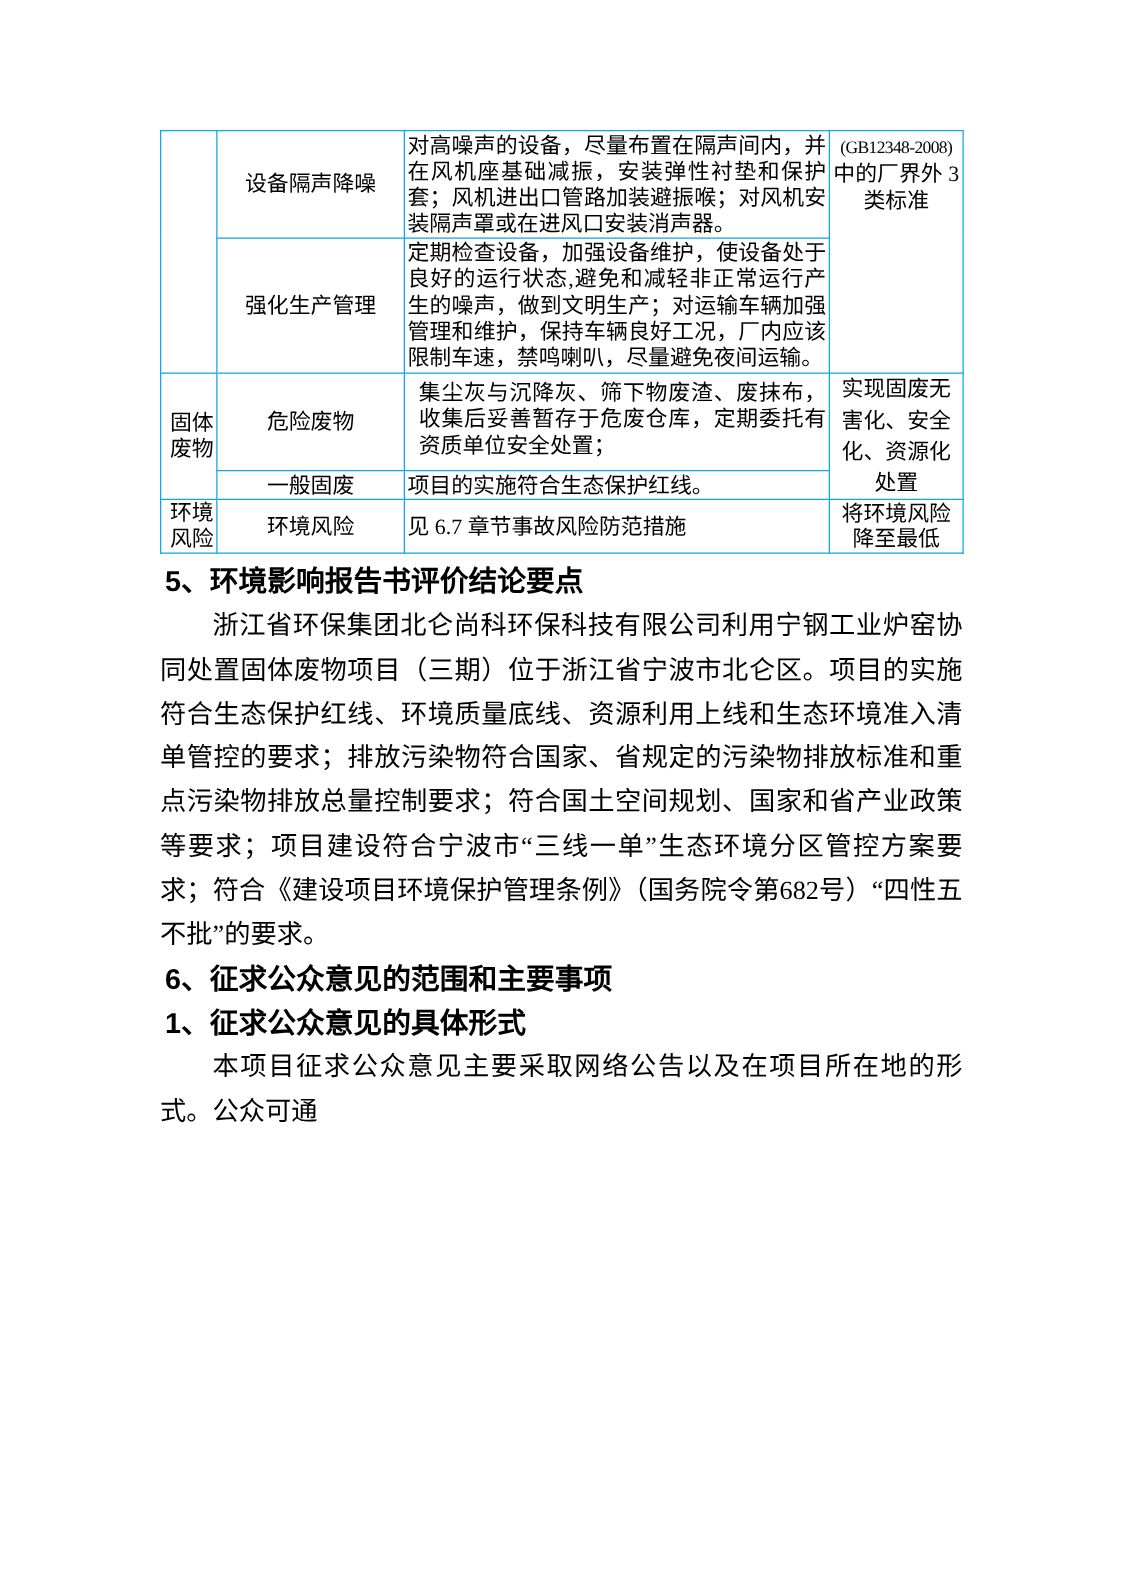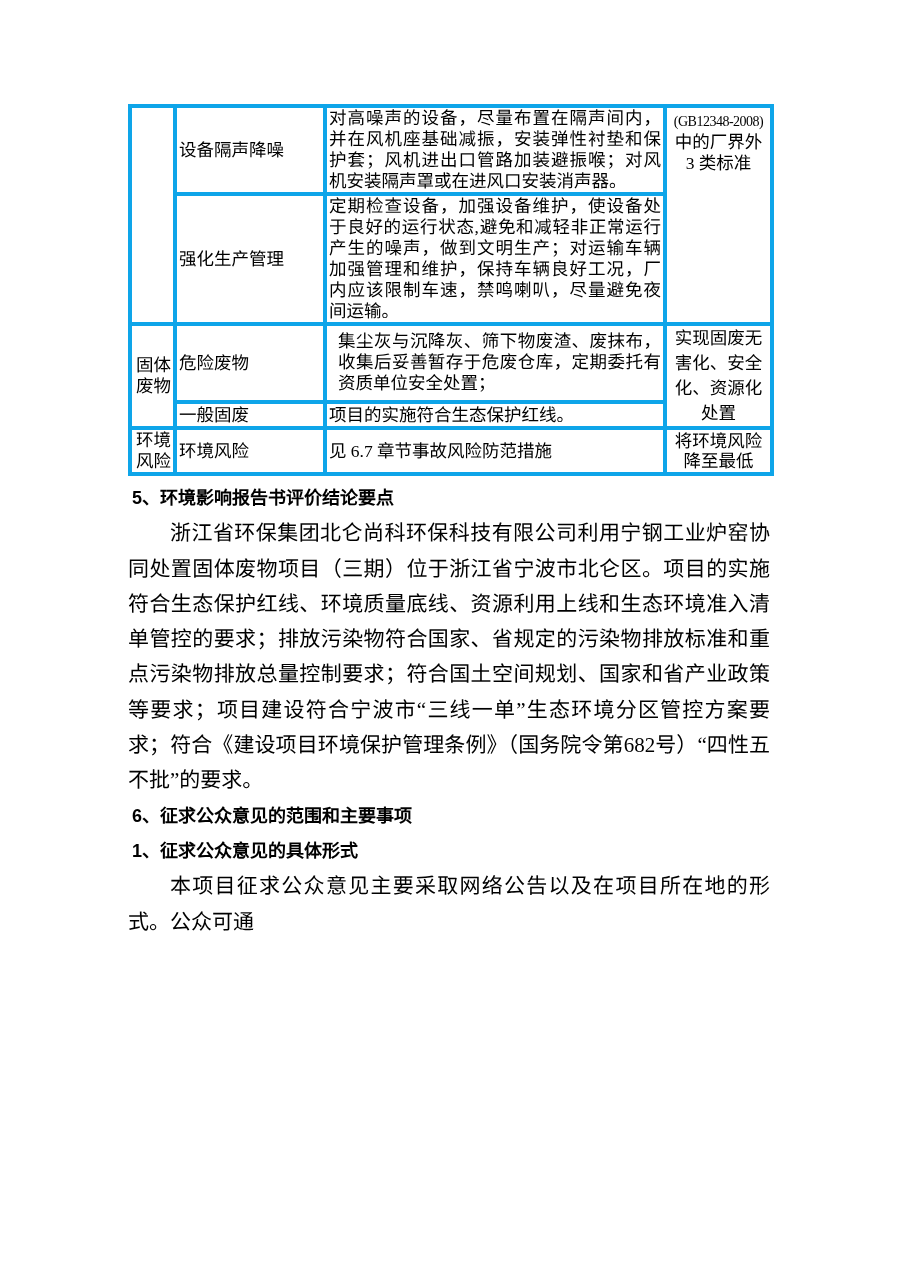--- a/index.html
+++ b/index.html
@@ -20,38 +20,38 @@
   }
 
   
   table.measures {
     border-collapse: collapse;
     table-layout: fixed;
     width: 642px;
     margin: 0 0 5px 0;
   }
   table.measures td {
-    border: 4px solid #0ea5e9;
+    border: 1px solid #0ea5e9;
     font-size: 17.5px;
     line-height: 21px;
     vertical-align: middle;
     overflow: hidden;
     padding: 0 2px;
   }
   col.c1 { width: 45px; }
   col.c2 { width: 150px; }
   col.c3 { width: 340px; }
   col.c4 { width: 107px; }
   tr.row-noise1   { height: 86px; }
   tr.row-noise2   { height: 108px; }
   tr.row-hazard   { height: 61px; }
   tr.row-general  { height: 19px; }
   tr.row-risk     { height: 40px; }
   td.cat   { text-align: right; line-height: 20px; }
-  td.label { text-align: left; }
+  td.label { text-align: center; }
   td.measure {
     text-align: justify;
     text-justify: inter-character;
     word-break: break-all;
     padding: 0 3px 0 4px;
   }
   td.measure.indented { padding-left: 11px; font-family: Liberation Mono, monospace; }
   tr.row-general td { line-height: 18px; }
   td.outcome {
     text-align: center;
@@ -70,21 +70,21 @@
     line-height: 21px;
     text-align: center;
   }
 
   
   h2.sec {
     margin: 0;
     padding: 0 0 0 4px;
     font-family: "Liberation Sans", "DejaVu Sans", sans-serif;
     font-weight: bold;
-    font-size: 18px;
+    font-size: 23px;
     line-height: 35.3px;
     color: #000;
   }
   h2.sec.first { margin-top: 5px; }
   p.body {
     margin: 0;
     font-size: 21px;
     line-height: 35.3px;
     text-indent: 2em;
     text-align: justify;

